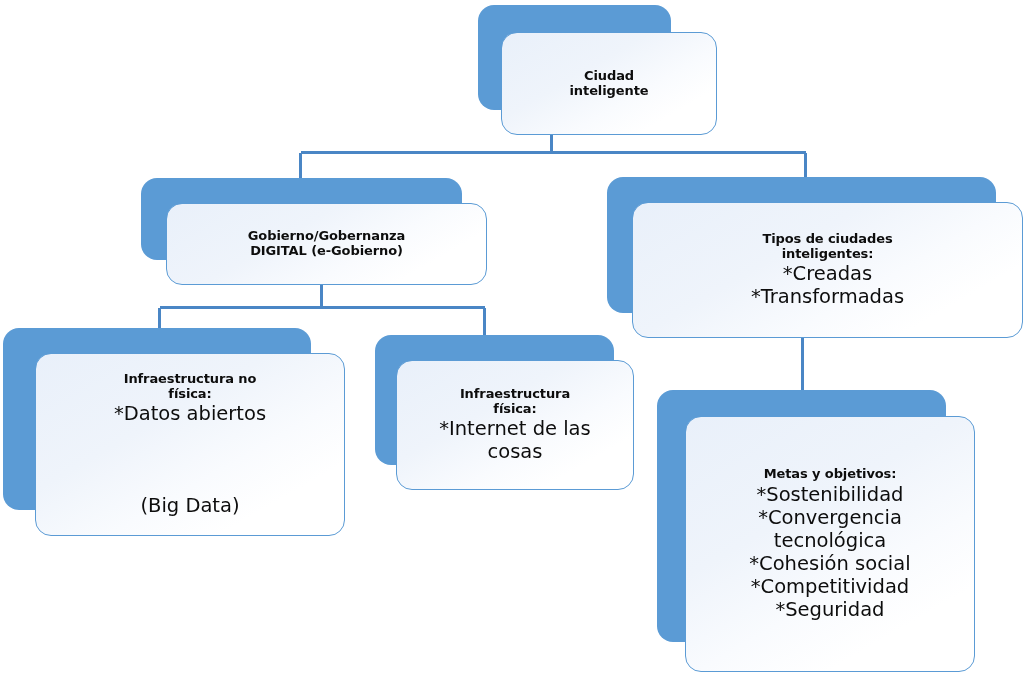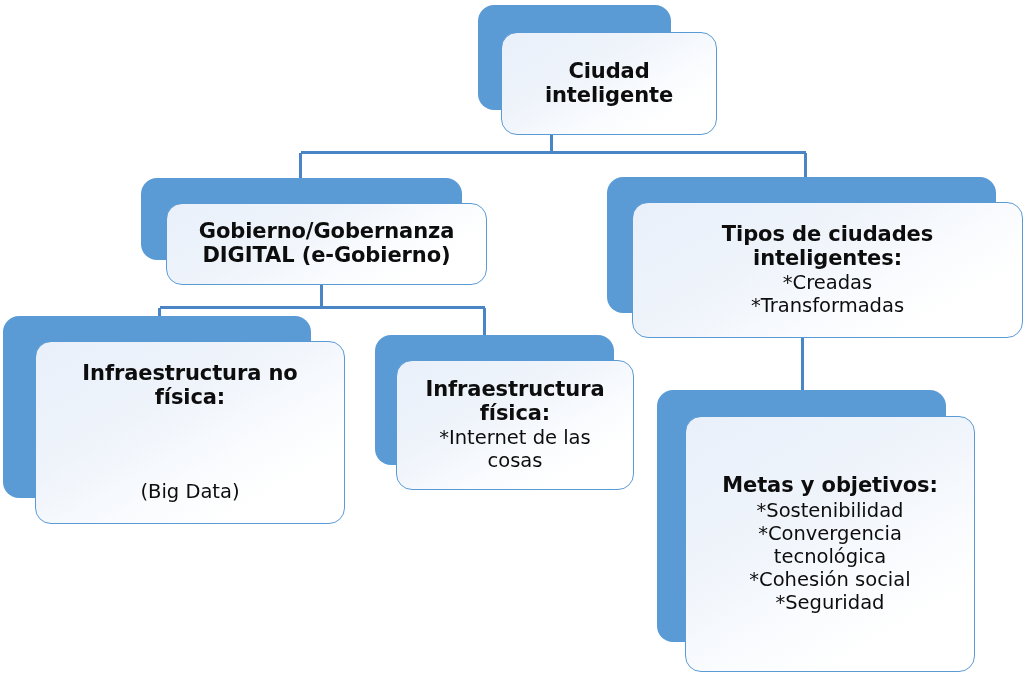--- a/index.html
+++ b/index.html
@@ -56,21 +56,21 @@
     color: #0d0d0d;
     overflow: hidden;
   }
   .node .card .inner {
     width: 100%;
     padding: 0 6px;
     box-sizing: border-box;
   }
   .title {
     font-weight: bold;
-    font-size: 21px;
+    font-size: 13px;
     line-height: 1.12;
     letter-spacing: -0.1px;
     white-space: pre-line;
   }
   .bullet {
     font-weight: normal;
     font-size: 19.5px;
     line-height: 1.18;
     white-space: pre-line;
   }
@@ -126,27 +126,28 @@
         <div class="title">Tipos de ciudades
 inteligentes:</div>
         <div class="sub-list">
           <div class="bullet">*Creadas</div>
           <div class="bullet">*Transformadas</div>
         </div>
       </div>
     </div>
   </div>
 
-  <div class="node" style="left:3px; top:316px; width:308px; height:182px;">
+  <div class="node" style="left:3px; top:328px; width:308px; height:182px;">
     <div class="shadow"></div>
     <div class="card" style="left:32px; top:25px; width:310px; height:183px;">
       <div class="inner">
         <div class="title">Infraestructura no
 física:</div>
         <div class="sub-list">
+          <div class="bullet">*Datos abiertos</div>
           <div class="bullet">
             <br>
             <span>(</span><span class="ital">Big Data</span><span>)</span>
           </div>
         </div>
       </div>
     </div>
   </div>
 
   <div class="node" style="left:375px; top:335px; width:239px; height:130px;padding-left:28px;">
@@ -166,19 +167,20 @@
   <div class="node" style="left:657px; top:390px; width:289px; height:252px;">
     <div class="shadow"></div>
     <div class="card" style="left:28px; top:26px; width:290px; height:256px;">
       <div class="inner">
         <div class="title">Metas y objetivos:</div>
         <div class="sub-list">
           <div class="bullet">*Sostenibilidad</div>
           <div class="bullet">*Convergencia
 tecnológica</div>
           <div class="bullet">*Cohesión social</div>
+          <div class="bullet">*Competitividad</div>
           <div class="bullet">*Seguridad</div>
         </div>
       </div>
     </div>
   </div>
 
 </div>
 
 </body></html>

